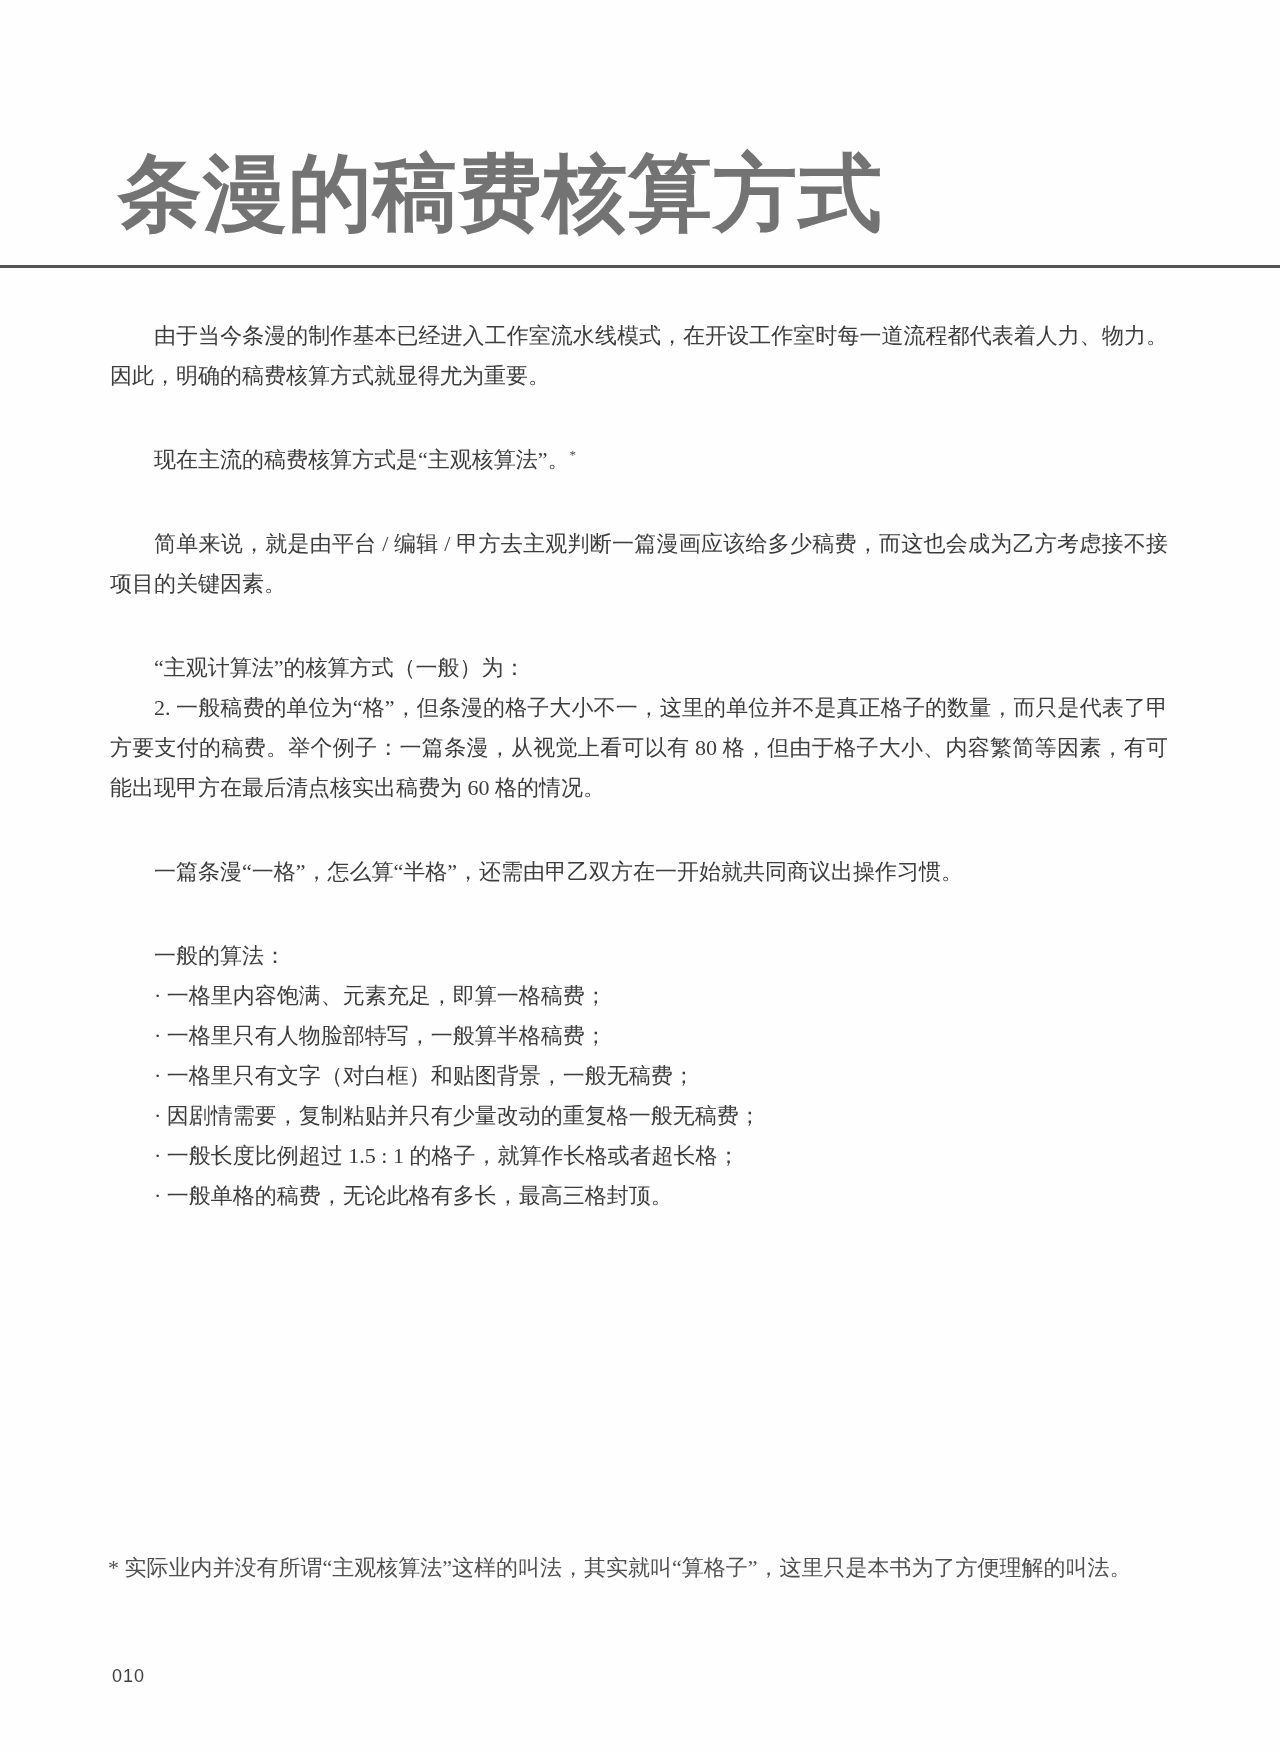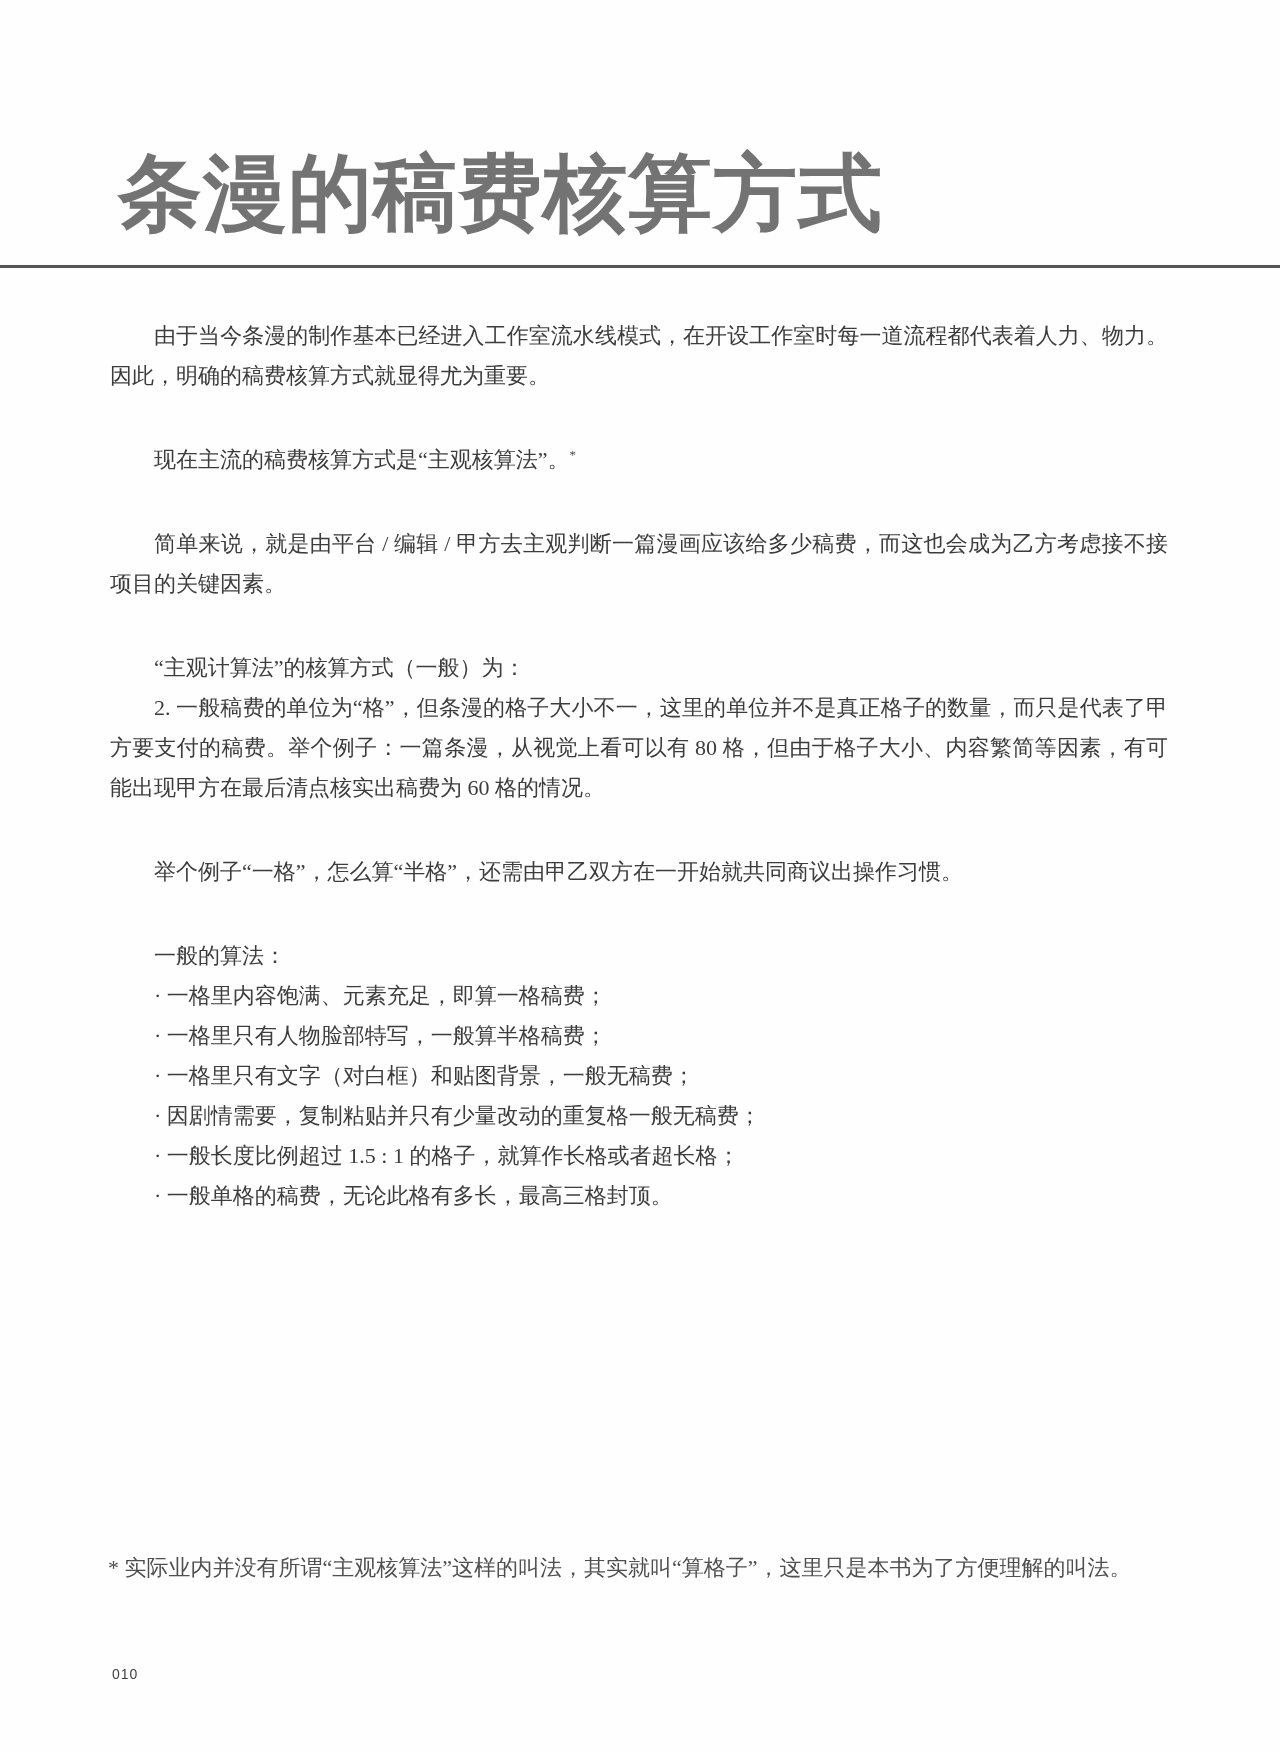--- a/index.html
+++ b/index.html
@@ -32,21 +32,21 @@
   .fn-mark{
     font-size:13px;line-height:0;vertical-align:super;color:#4a4a4a;
   }
   .footnote{
     position:absolute;left:108px;top:1556px;width:1080px;margin:0;
     font-size:22px;line-height:24px;color:#4f4f4f;
   }
   .pagenum{
     position:absolute;left:112px;top:1666px;margin:0;
     font-family:"Liberation Sans","DejaVu Sans",sans-serif;
-    font-size:14px;letter-spacing:1px;color:#3f3f3f;
+    font-size:18px;letter-spacing:1px;color:#3f3f3f;
   }
 </style>
 </head>
 <body>
 
 <div class="page">
 
   <h1 class="title">条漫的稿费核算方式</h1>
 
   <div class="rule"></div>
@@ -57,21 +57,21 @@
 
     <p class="block-gap"><span>现在主流的稿费核算方式是“主观核算法”。</span><sup class="fn-mark">*</sup></p>
 
     <p class="block-gap">简单来说，就是由平台 / 编辑 / 甲方去主观判断一篇漫画应该给多少稿费，而这也会成为乙方考虑接不接项目的关键因素。</p>
 
     <div>
       <p>“主观计算法”的核算方式（一般）为：</p>
       <p class="block-gap">2. 一般稿费的单位为“格”，但条漫的格子大小不一，这里的单位并不是真正格子的数量，而只是代表了甲方要支付的稿费。举个例子：一篇条漫，从视觉上看可以有 80 格，但由于格子大小、内容繁简等因素，有可能出现甲方在最后清点核实出稿费为 60 格的情况。</p>
     </div>
 
-    <p class="block-gap">举个例子“一格”，怎么算“半格”，还需由甲乙双方在一开始就共同商议出操作习惯。</p>
+    <p class="block-gap">一篇条漫“一格”，怎么算“半格”，还需由甲乙双方在一开始就共同商议出操作习惯。</p>
 
     <div>
       <p>一般的算法：</p>
       <p>· 一格里内容饱满、元素充足，即算一格稿费；</p>
       <p>· 一格里只有人物脸部特写，一般算半格稿费；</p>
       <p>· 一格里只有文字（对白框）和贴图背景，一般无稿费；</p>
       <p>· 因剧情需要，复制粘贴并只有少量改动的重复格一般无稿费；</p>
       <p>· 一般长度比例超过 1.5 : 1 的格子，就算作长格或者超长格；</p>
       <p>· 一般单格的稿费，无论此格有多长，最高三格封顶。</p>
     </div>

